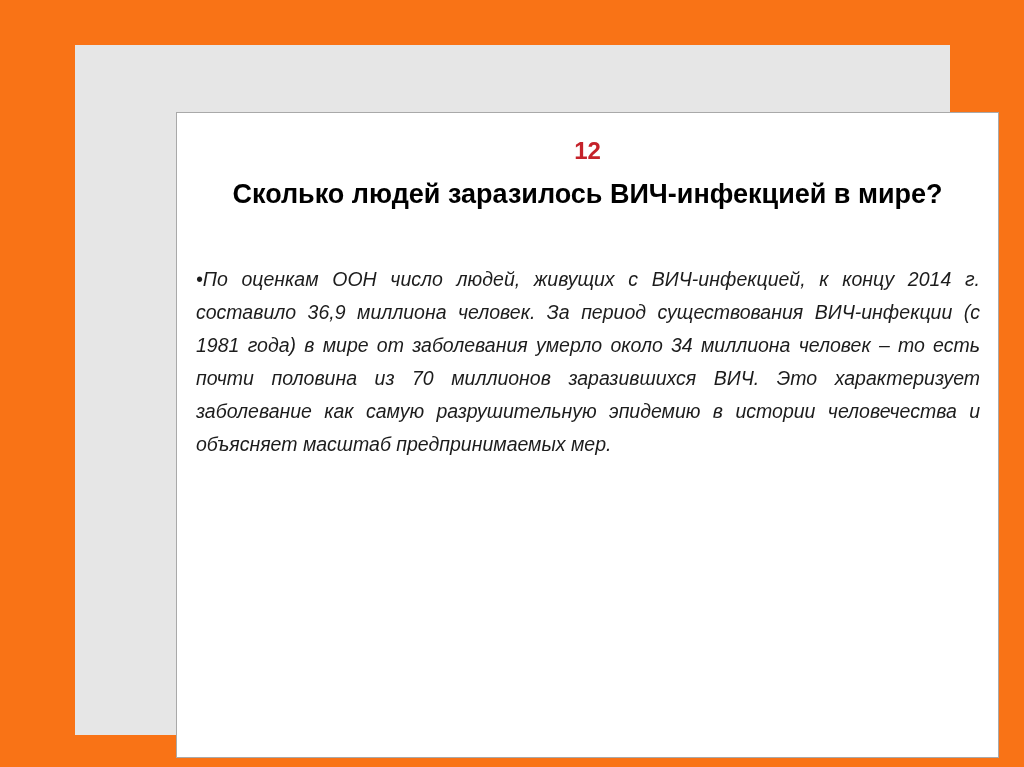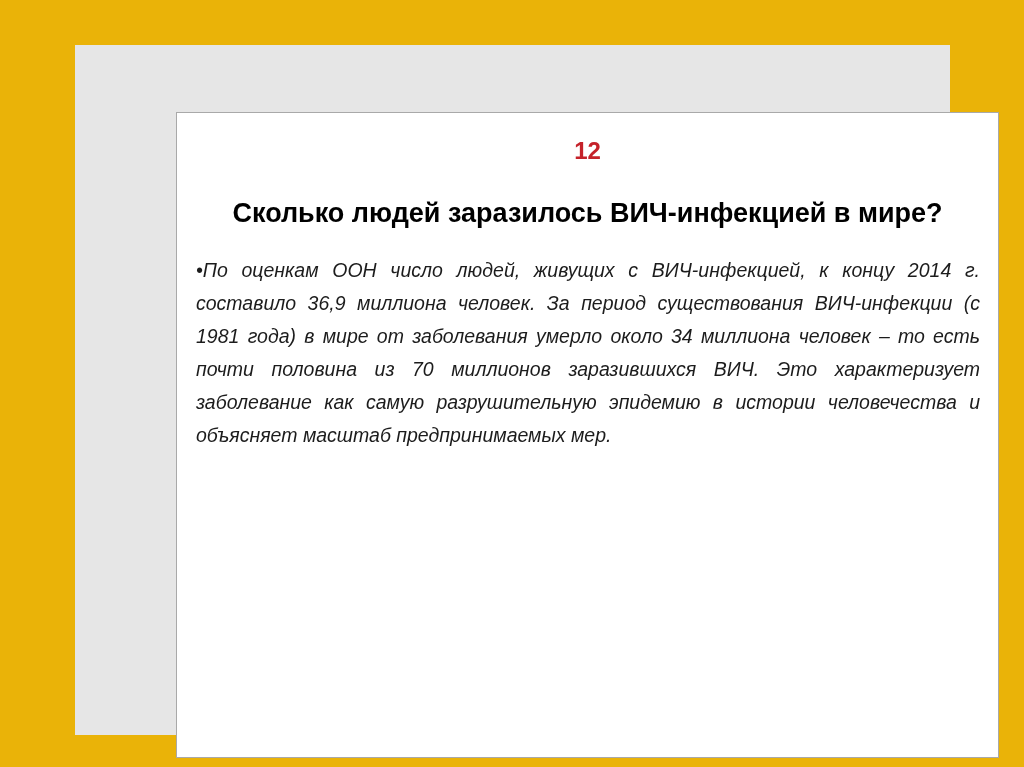--- a/index.html
+++ b/index.html
@@ -5,21 +5,21 @@
   html, body {
     margin: 0;
     padding: 0;
     background: #ffffff;
     font-family: "Liberation Sans", sans-serif;
   }
   .page {
     position: relative;
     width: 1024px;
     height: 767px;
-    background: #eab308;
+    background: #f97316;
     overflow: hidden;
   }
   .gray-panel {
     position: absolute;
     left: 75px;
     top: 45px;
     width: 875px;
     height: 690px;
     background: #e6e6e6;
   }
@@ -35,29 +35,29 @@
   }
   .slide-number {
     margin-top: 24px;
     text-align: center;
     font-weight: bold;
     font-size: 24px;
     line-height: 28px;
     color: #c5222a;
   }
   .slide-title {
-    margin-top: 31px;
+    margin-top: 12px;
     text-align: center;
     font-weight: bold;
     font-size: 27px;
     line-height: 34px;
     color: #000000;
   }
   .slide-body {
-    margin: 24px 18px 0 19px;
+    margin: 52px 18px 0 19px;
     font-style: italic;
     font-size: 19.5px;
     line-height: 33px;
     color: #1c1c1c;
     text-align: justify;
   }
   .slide-body p {
     margin: 0 0 37px 0;
   }
   .slide-body p:last-child {

